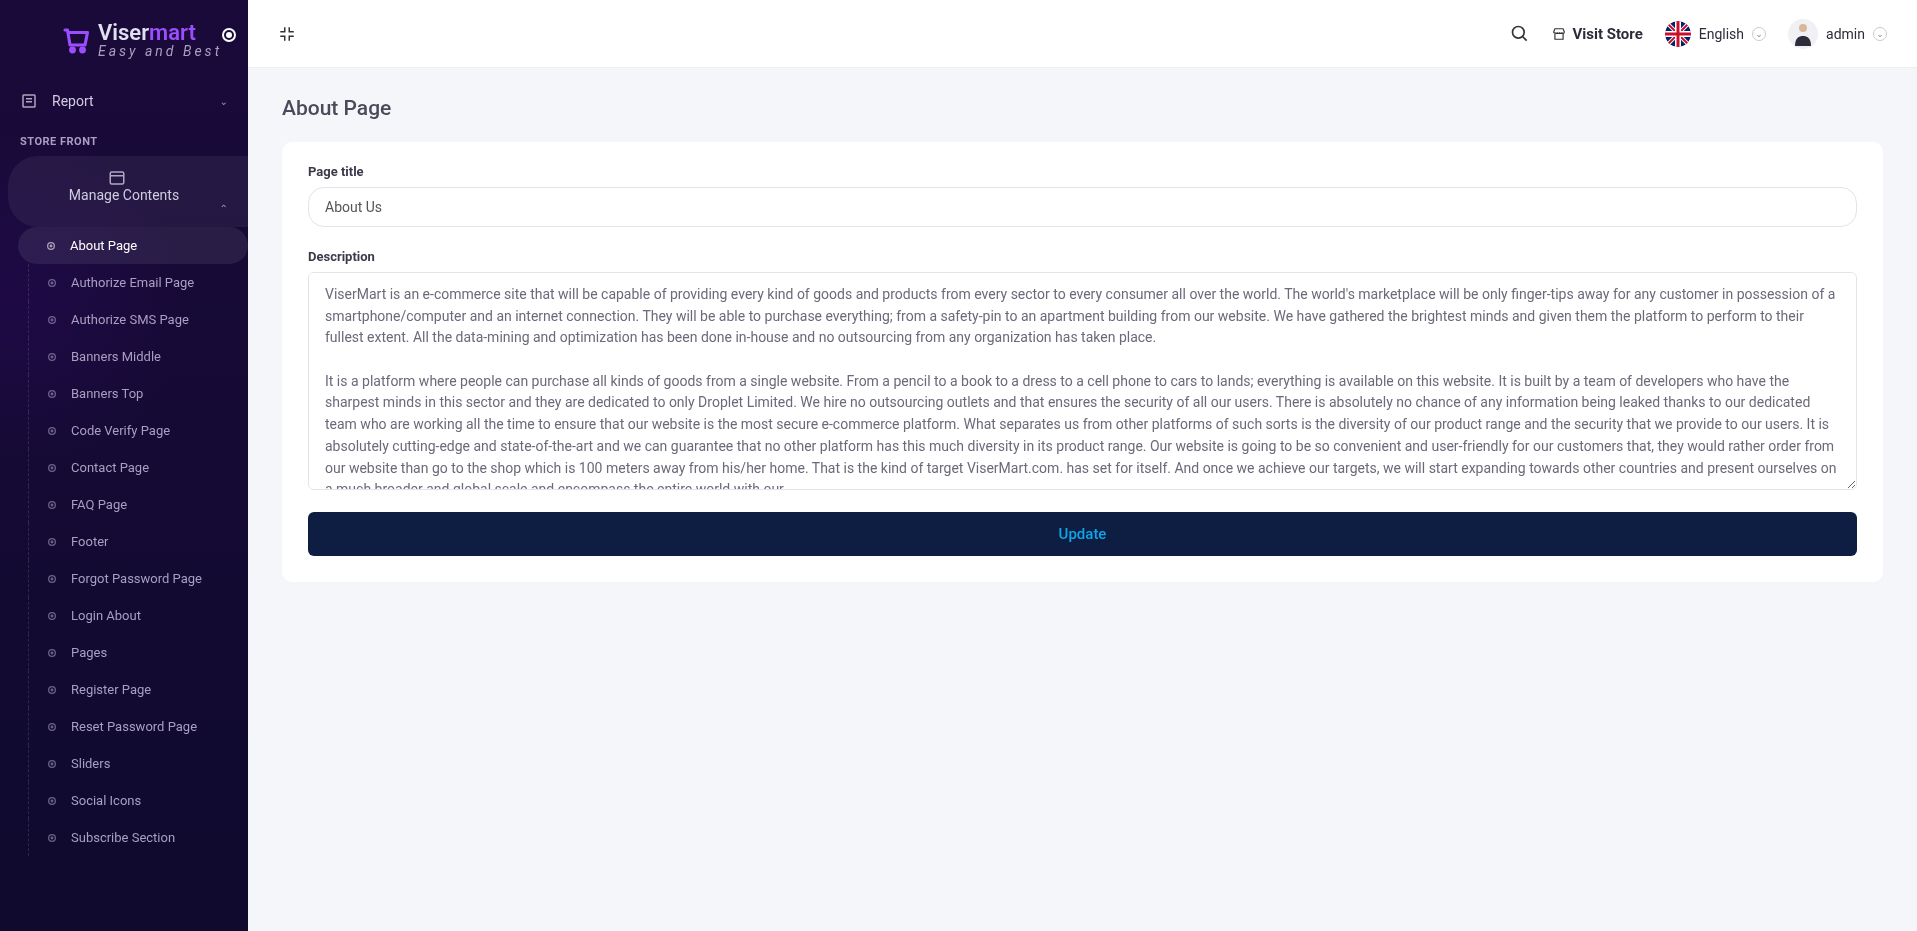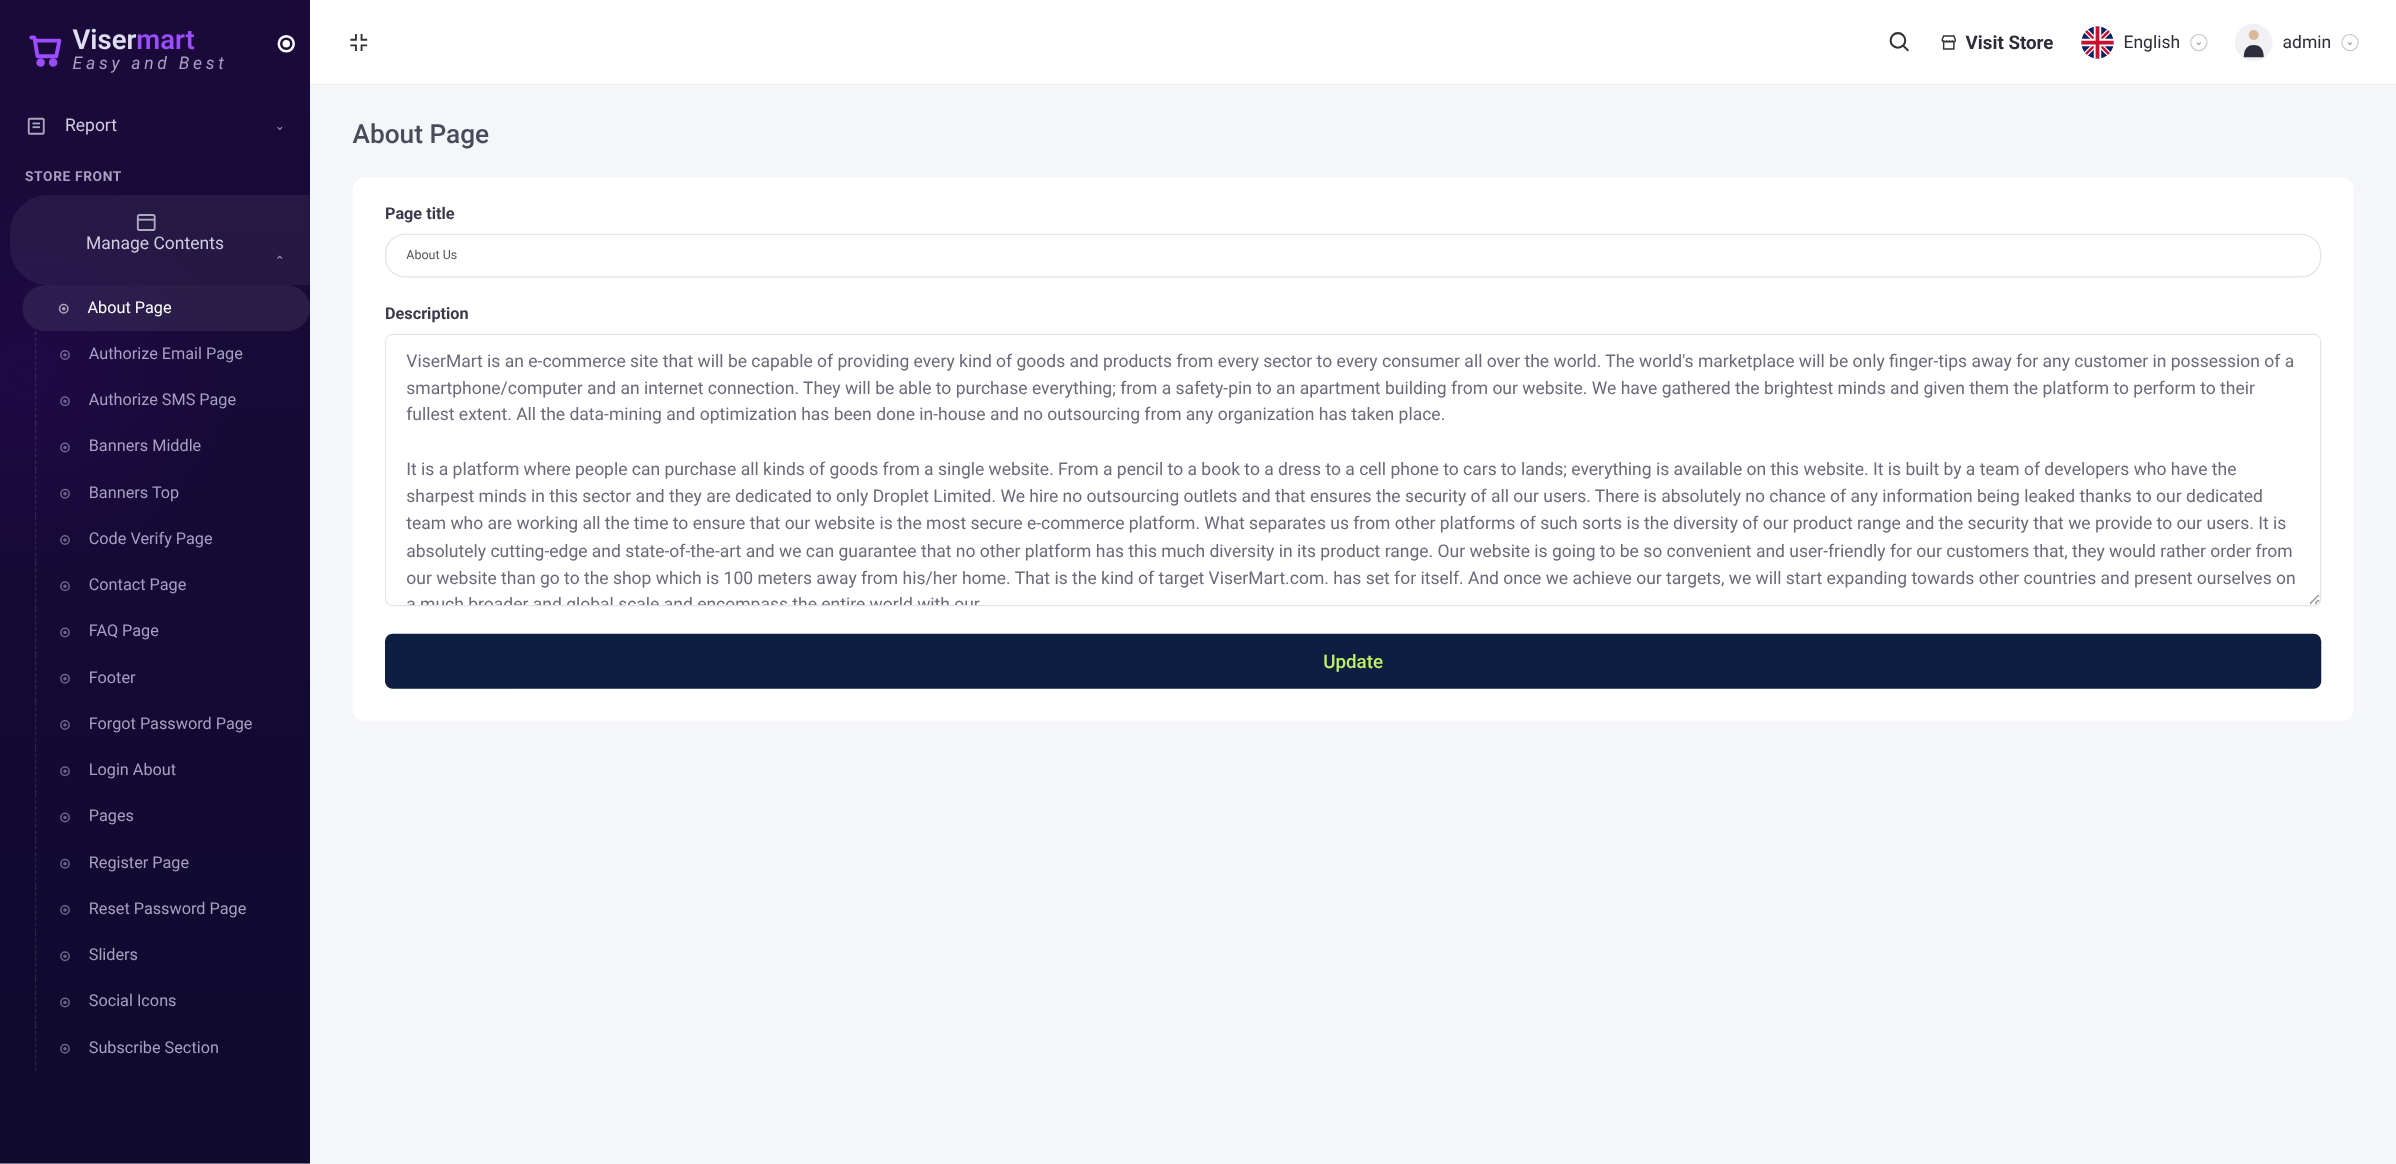--- a/index.html
+++ b/index.html
@@ -30,20 +30,21 @@
       background: radial-gradient(circle, rgba(128,0,255,0.08) 0%, transparent 60%);
       top: 100px;
       left: -180px;
       border-radius: 50%;
     }
     .logo-area {
       display: flex;
       align-items: center;
       padding: 10px 20px 20px;
       position: relative;
+      margin-left: 40px;
     }
     .logo-icon {
       width: 30px;
       height: 30px;
       margin-right: 8px;
     }
     .logo-text {
       font-size: 22px;
       font-weight: 600;
     }
@@ -235,42 +236,42 @@
       font-weight: 700;
       color: #3a3a4a;
       margin-bottom: 8px;
       display: block;
     }
     .form-input {
       width: 100%;
       padding: 11px 16px;
       border: 1px solid #e2e4ea;
       border-radius: 16px;
-      font-size: 10px;
+      font-size: 14px;
       color: #555;
       margin-bottom: 22px;
     }
     .form-textarea {
       width: 100%;
       padding: 11px 16px;
       border: 1px solid #e2e4ea;
       border-radius: 6px;
       font-size: 14px;
       color: #6a6a7a;
       line-height: 1.55;
       height: 218px;
       resize: vertical;
       margin-bottom: 18px;
       font-family: inherit;
     }
     .btn-update {
       width: 100%;
       padding: 13px;
       background: #0e1d42;
-      color: #bef264;
+      color: #0ea5e9;
       border: none;
       border-radius: 6px;
       font-size: 15px;
       font-weight: 500;
       cursor: pointer;
     }
   </style>
 </head>
 <body>
 

